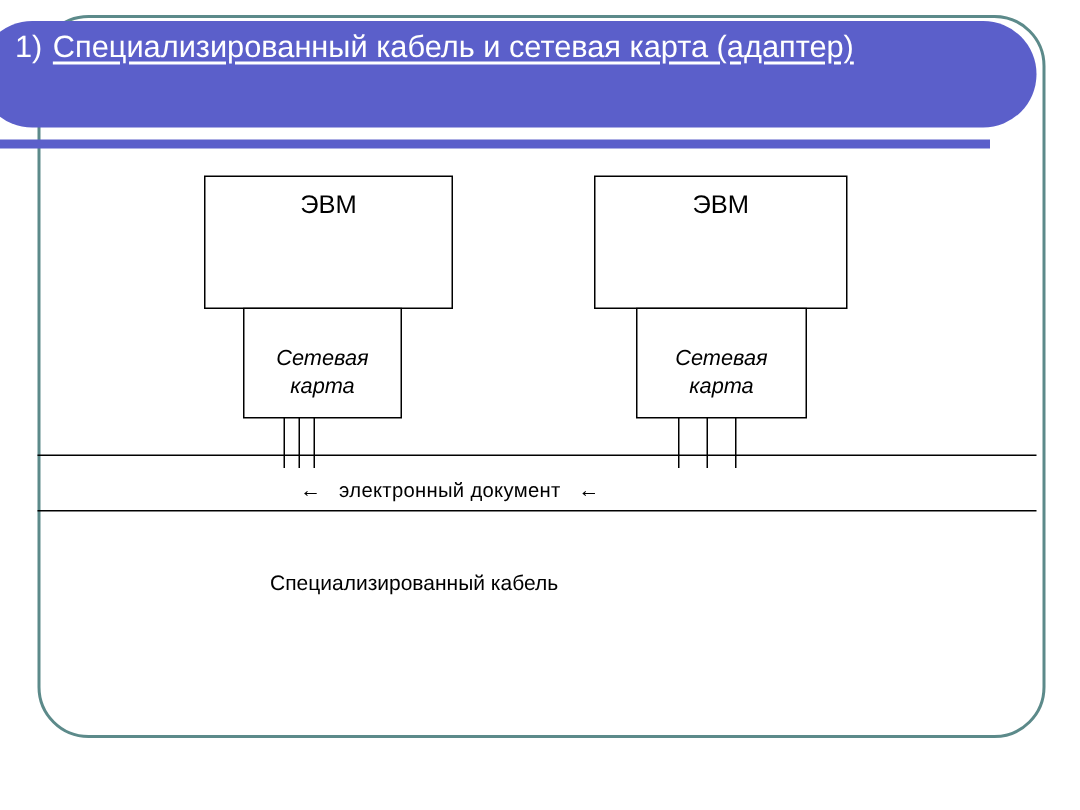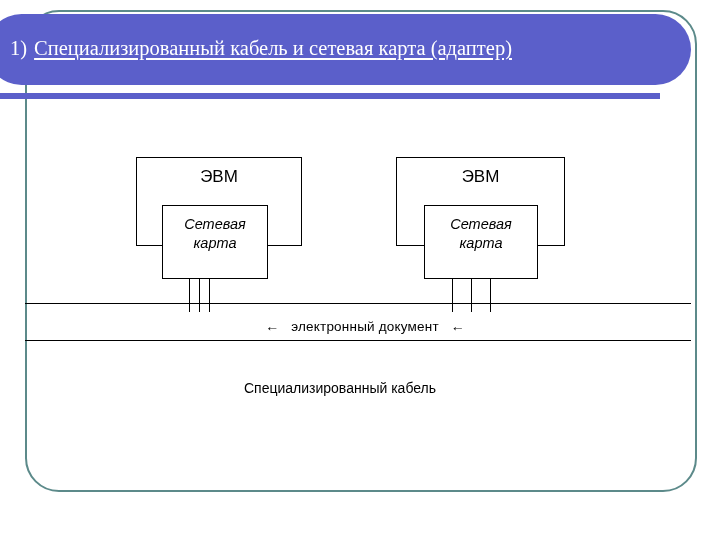--- a/index.html
+++ b/index.html
@@ -45,29 +45,28 @@
     width: 705px;
     height: 71px;
     background: #5b5fca;
     border-radius: 36px;
     box-sizing: border-box;
     z-index: 4;
   }
   .title-text {
     position: absolute;
     left: 24px;
-    top: 20px;
+    top: 4px;
     width: 700px;
     color: #ffffff;
     font-size: 20.5px;
     line-height: 28px;
     white-space: nowrap;
     letter-spacing: 0px;
     z-index: 6;
-    font-family: Liberation Serif, serif;
   }
   .title-num {
     text-decoration: none;
     margin-right: 7px;
   }
   .title-main {
     text-decoration: underline;
     text-underline-offset: 3px;
   }
 
@@ -97,44 +96,43 @@
     border: 1.6px solid #000000;
     box-sizing: border-box;
     background: #ffffff;
     text-align: center;
     color: #000000;
   }
 
   .box-pc {
     font-size: 17px;
     padding-top: 9px;
-    margin-top: 40px;
   }
   .box-nic {
     font-style: italic;
     font-size: 14.5px;
     line-height: 19px;
-    padding-top: 9px;
+    padding-top: 24px;
   }
 
   .vline {
     position: absolute;
     width: 0;
     border-left: 1.6px solid #000000;
   }
 
   .hline {
     position: absolute;
     height: 0;
     border-top: 1.6px solid #000000;
   }
 
   .cable-label {
     position: absolute;
-    text-align: center;
+    text-align: left;
     color: #000000;
     white-space: nowrap;
   }
   .doc-label {
     font-size: 13.5px;
     letter-spacing: 0.2px;
   }
   .cablename-label {
     font-size: 14px;
   }

